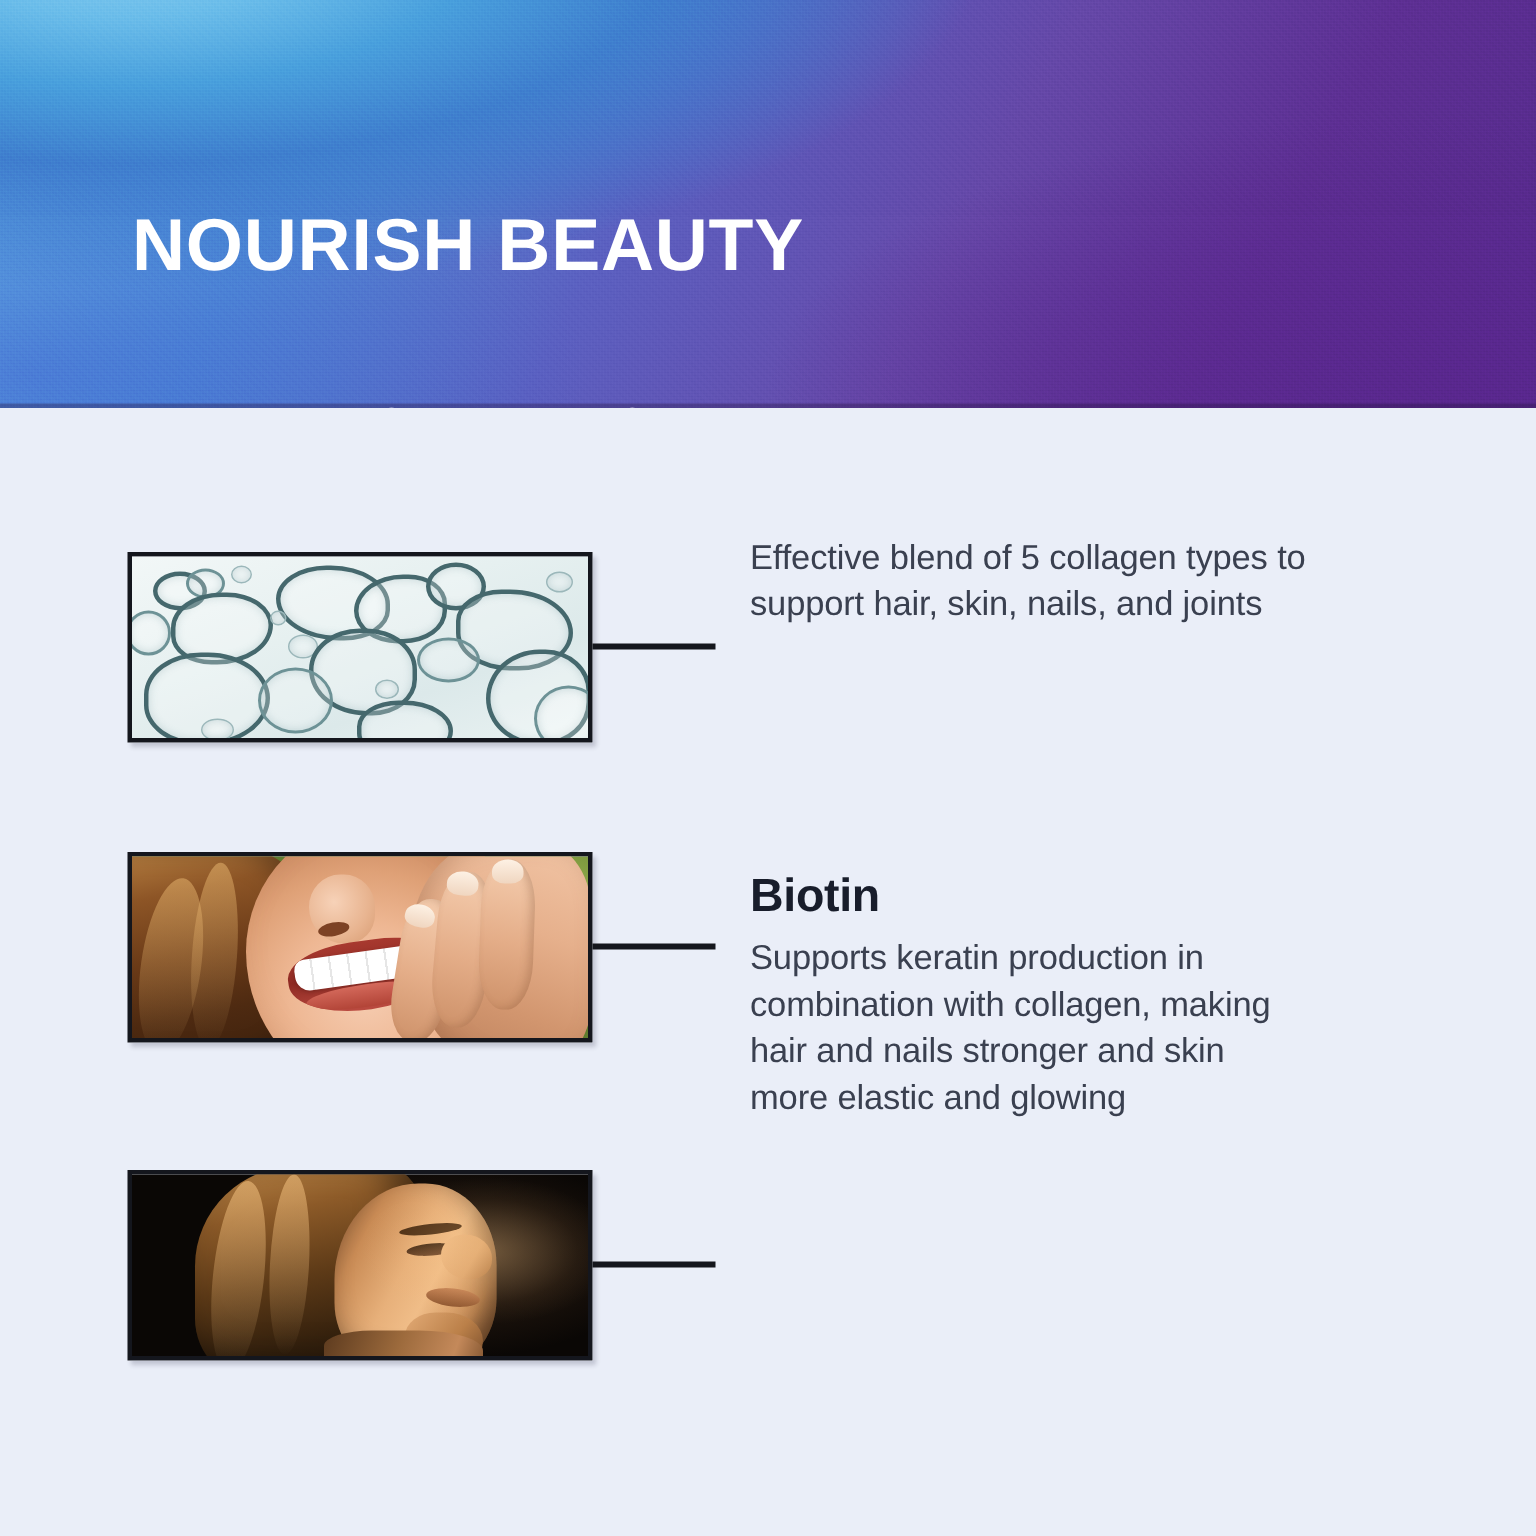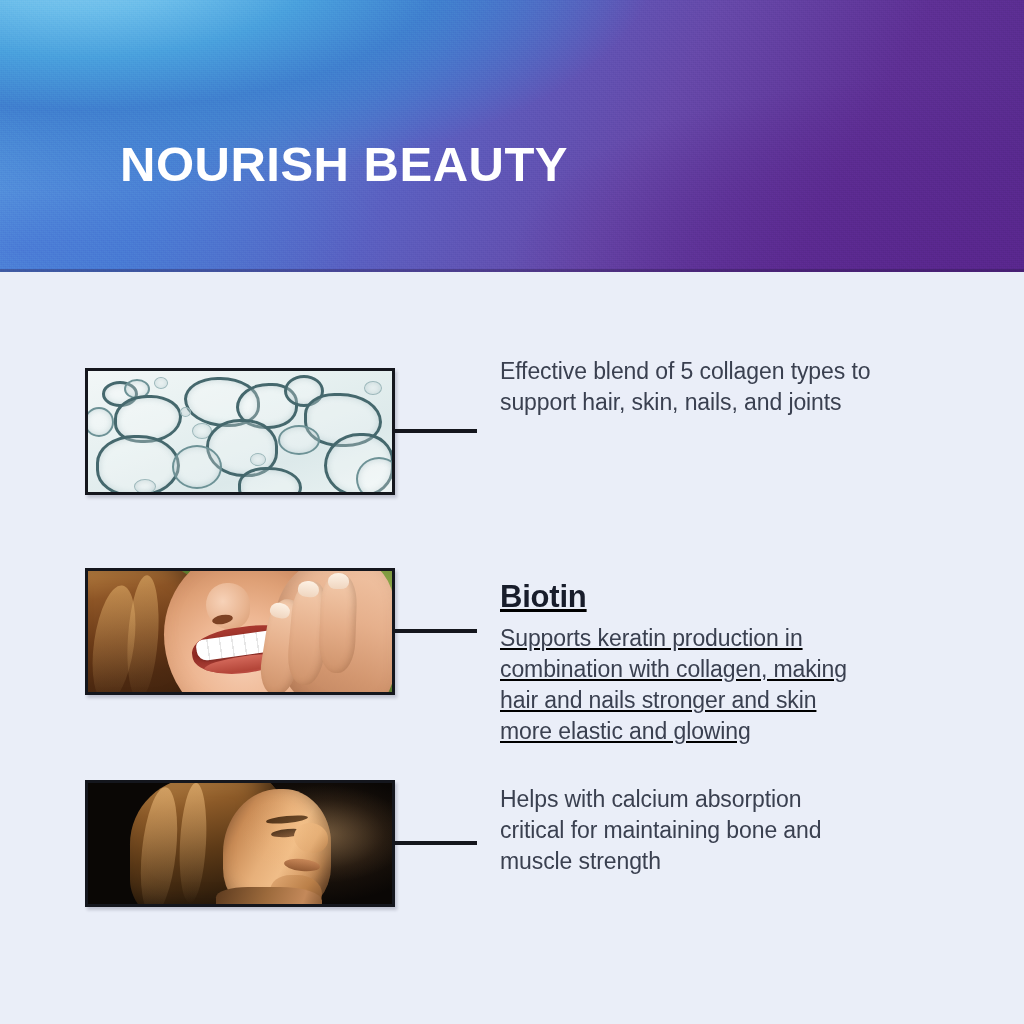--- a/index.html
+++ b/index.html
@@ -67,21 +67,21 @@
     top: 70px;
     color: #ffffff;
     font-size: 49px;
     font-weight: bold;
     letter-spacing: 0.5px;
     line-height: 63px;
     text-transform: uppercase;
     white-space: pre-line;
     z-index: 3;
   }
-  .banner-title .tline { display: block; margin-left: 32px; }
+  .banner-title .tline { display: block; }
 
   
   .features {
     position: absolute;
     left: 0;
     top: 272px;
     width: 1024px;
   }
   .feature-row {
     position: absolute;
@@ -330,21 +330,21 @@
     white-space: pre-line;
   }
   .feature-desc {
     color: #3a4050;
     font-size: 23px;
     line-height: 31px;
     letter-spacing: -0.1px;
     margin: 0;
     white-space: pre-line;
   }
-  .feature-row.r2 .feature-text { top: 6px; text-decoration: underline; }
+  .feature-row.r2 .feature-text { top: 6px; }
   .feature-row.r3 .feature-text { top: 4px; }
 </style>
 </head>
 <body>
 
 <div id="page">
 
   <div class="banner">
     <div class="banner-grad"></div>
     <div class="banner-grad2"></div>
@@ -443,20 +443,17 @@
             <div class="prof-nose"></div>
             <div class="prof-lip"></div>
             <div class="prof-chin"></div>
             <div class="prof-neck"></div>
             <div class="prof-glow"></div>
           </div>
         </div>
       </div>
       <div class="connector"></div>
       <div class="feature-text">
-        <p class="feature-desc">Helps with calcium absorption
-critical for maintaining bone and
-muscle strength</p>
       </div>
     </div>
 
   </div>
 </div>
 
 </body></html>

